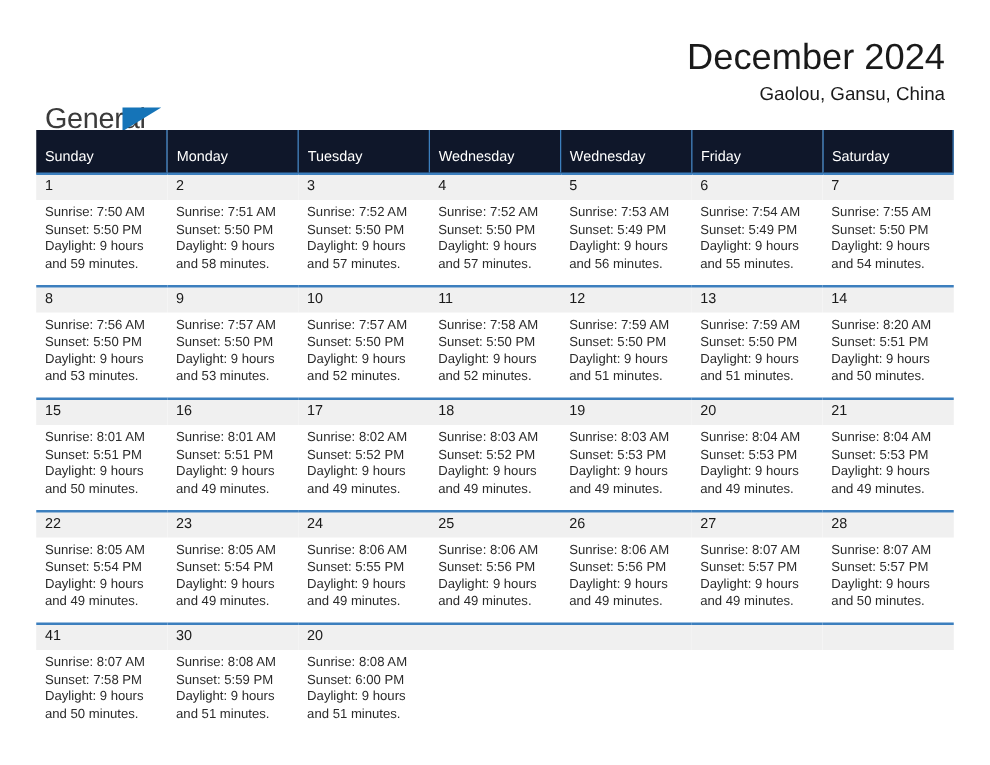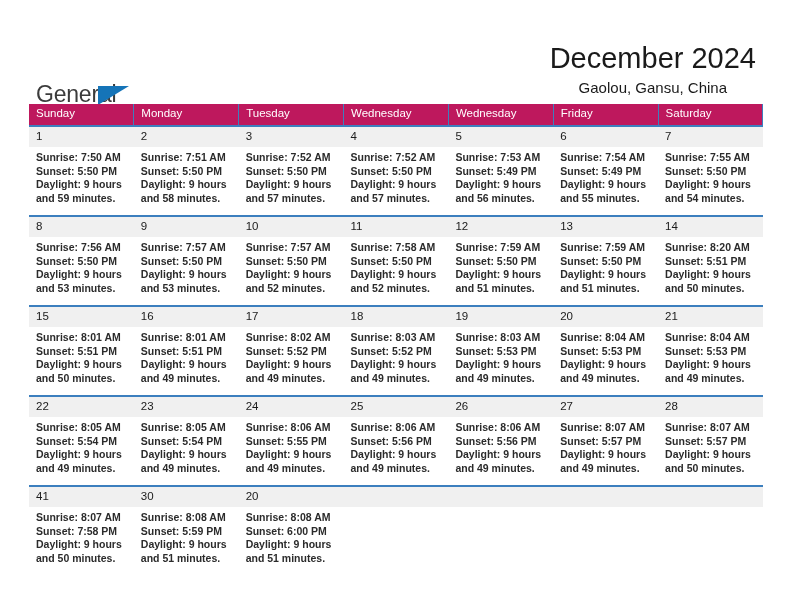--- a/index.html
+++ b/index.html
@@ -60,22 +60,22 @@
     left: 20px;
     top: 22px;
     font-size: 23px;
     letter-spacing: -0.2px;
     color: #7f1d1d;
     line-height: 26px;
   }
   .title-wrap {
     position: absolute;
     right: 36px;
-    top: 40px;
-    text-align: center;
+    top: 28px;
+    text-align: right;
   }
   .cal-title {
     font-size: 29px;
     font-weight: normal;
     color: #1a1a1a;
     line-height: 36px;
     white-space: nowrap;
   }
   .cal-subtitle {
     margin-top: 3px;
@@ -91,26 +91,26 @@
     position: absolute;
     left: 29px;
     top: 104px;
     width: 734px;
     border-collapse: collapse;
     table-layout: fixed;
   }
   .calendar col { width: 104.857px; }
 
   thead th {
-    background: #be185d;
+    background: #0f172a;
     color: #ffffff;
     font-size: 11.5px;
     font-weight: normal;
     text-align: left;
-    padding: 3px 0 6px 7px;
+    padding: 16px 0 6px 7px;
     height: 20px;
     box-sizing: border-box;
     border-right: 1px solid #3c7fbe;
   }
 
   tbody tr { height: 90px; }
   tbody td {
     vertical-align: top;
     padding: 0;
     border-top: 2px solid #3c7fbe;
@@ -130,21 +130,20 @@
   }
   .daynum.blank {
     background: #f0f0f0;
     color: transparent;
   }
   .cellbody {
     padding: 4px 6px 0 7px;
     font-size: 10.5px;
     line-height: 13.7px;
     color: #2b2b2b;
-    font-weight: bold;
   }
   .cellbody .line { white-space: nowrap; }
 </style>
 </head>
 <body>
 
 <div class="page">
 
   <div class="top-bar">
 

